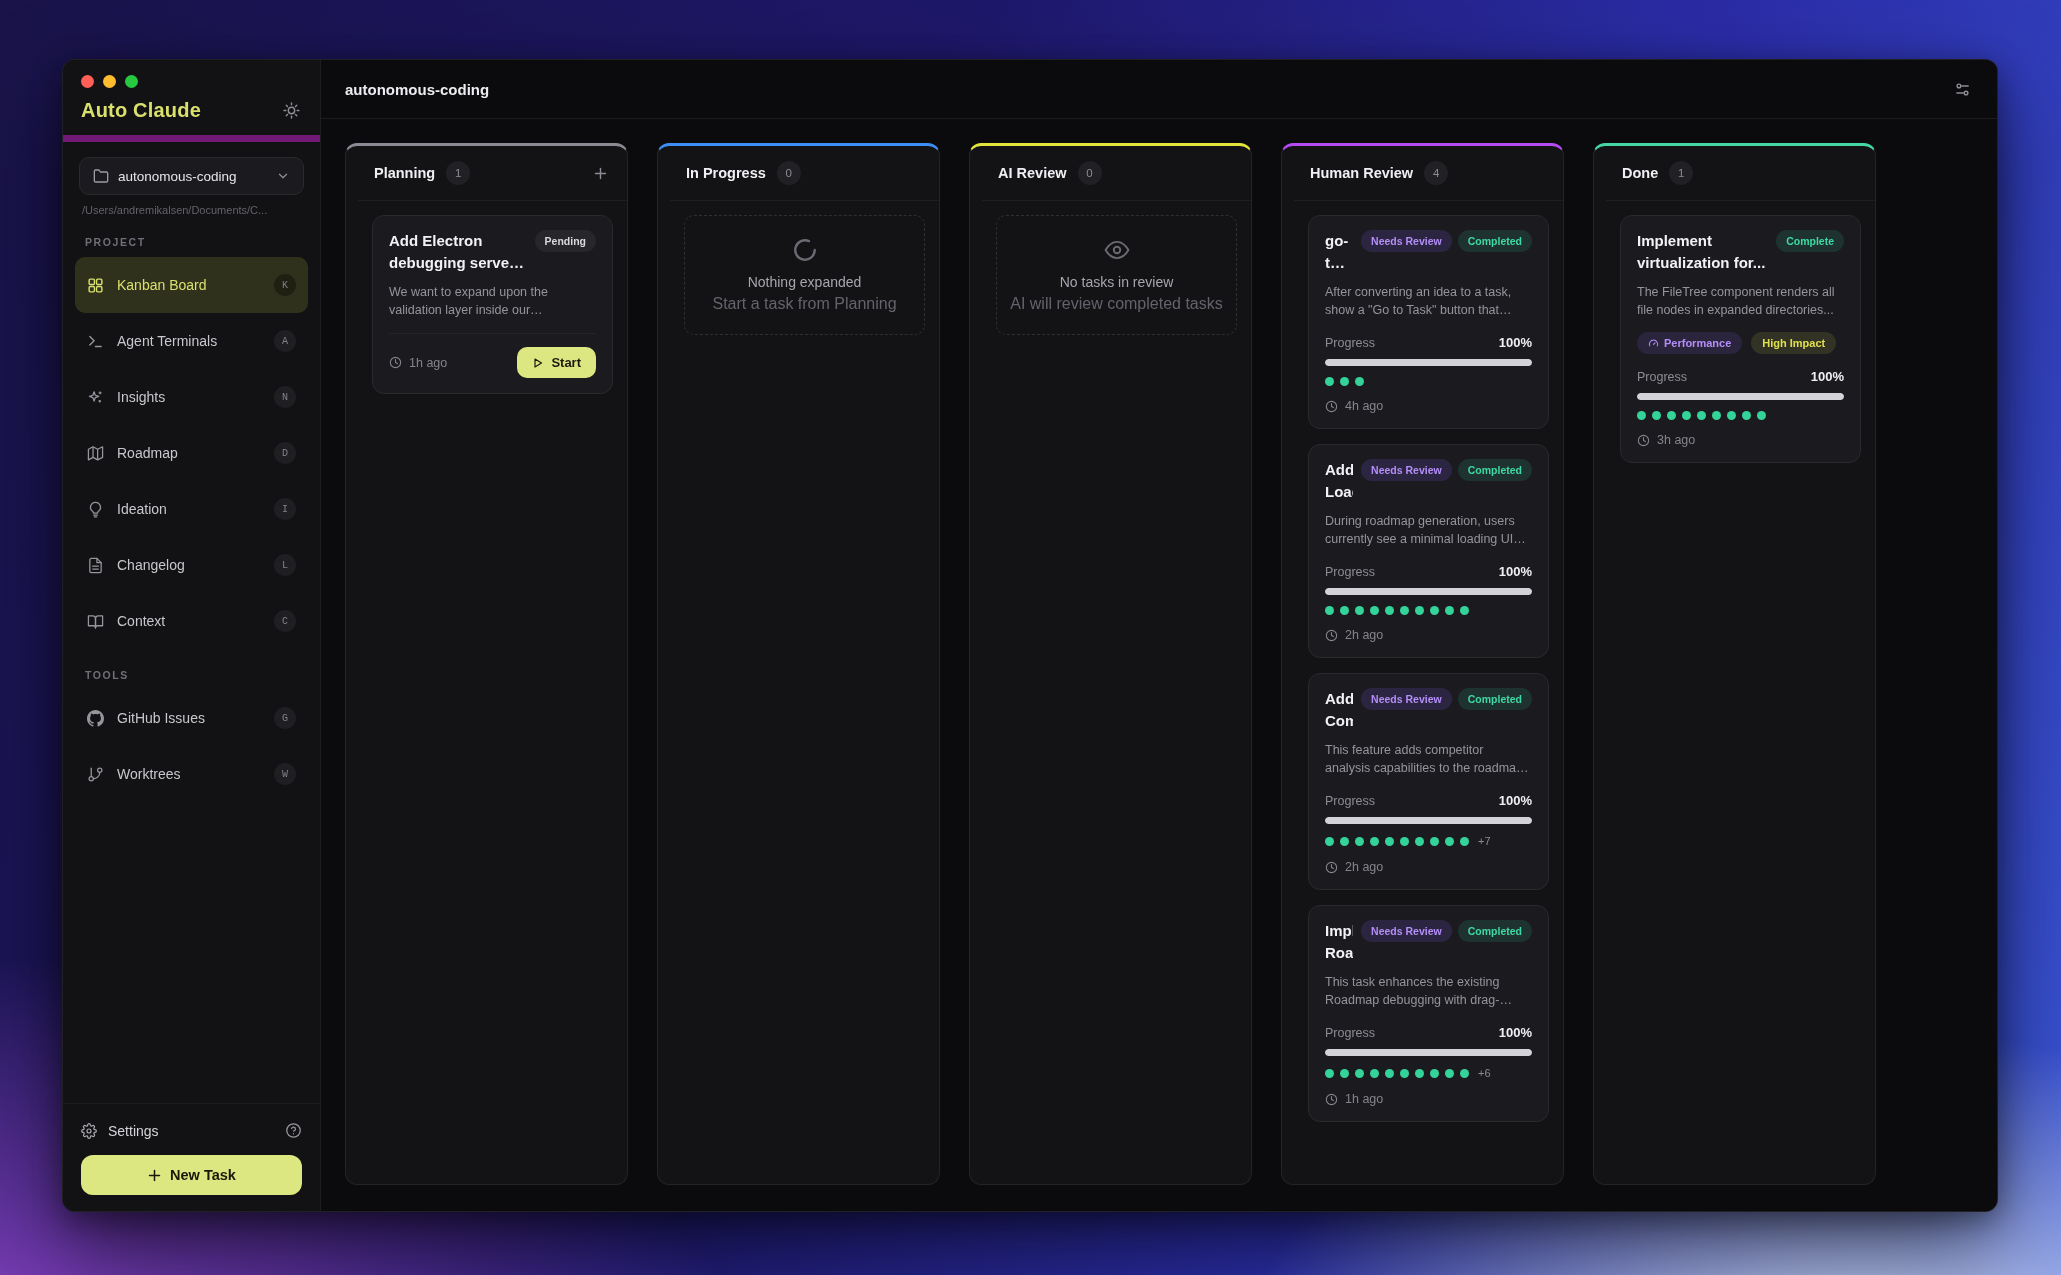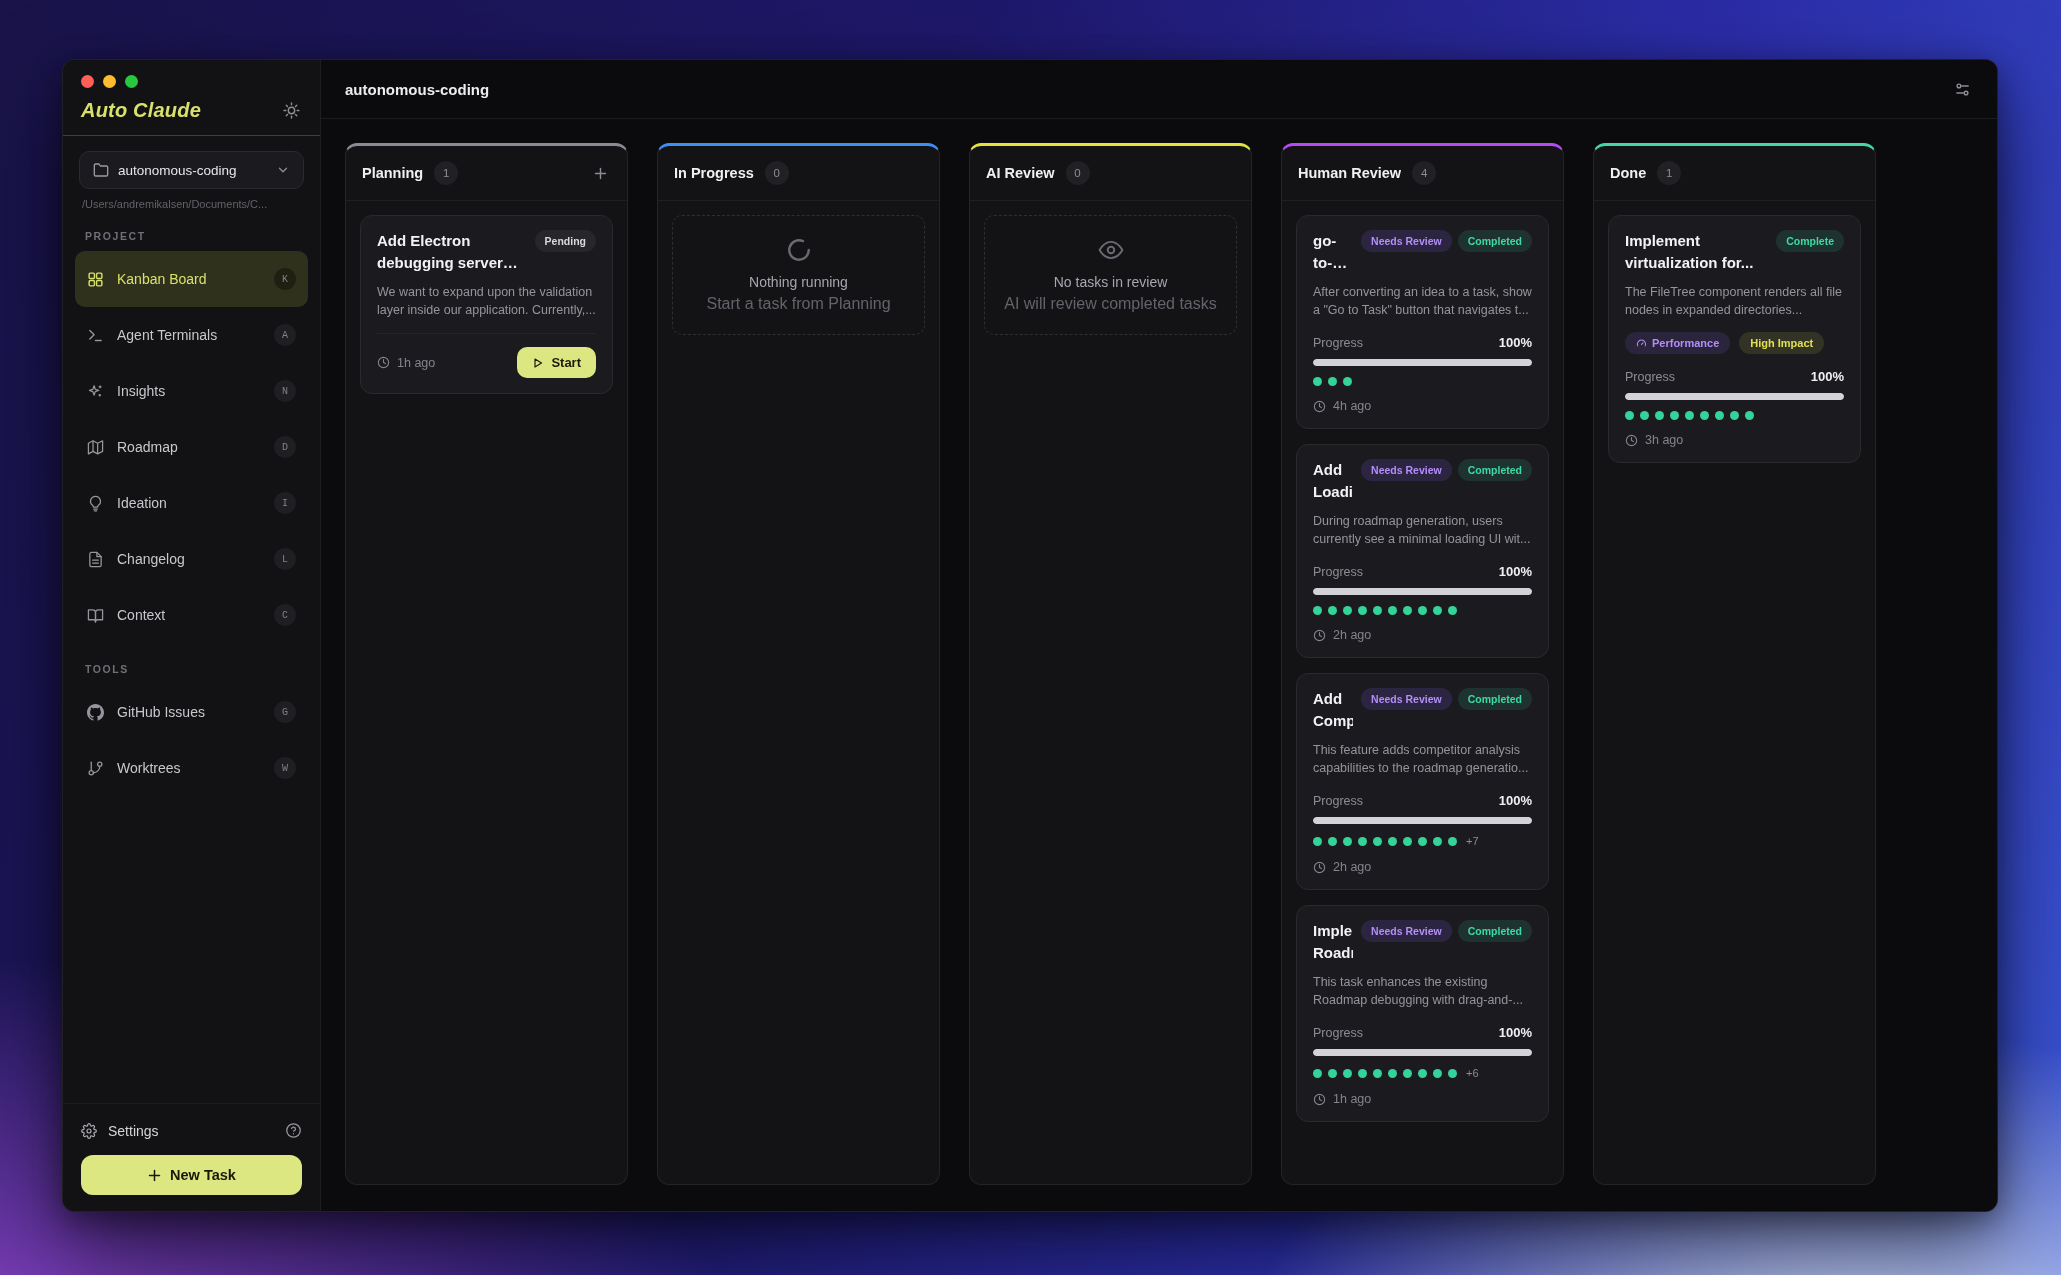--- a/index.html
+++ b/index.html
@@ -13,21 +13,21 @@
     position:relative;
   }
   .window {
     position:absolute; left:62px; top:59px; width:1936px; height:1153px;
     background:#0c0c0e; border-radius:13px; border:1px solid rgba(255,255,255,.09);
     box-shadow:0 40px 90px rgba(0,0,0,.55), 0 8px 30px rgba(0,0,0,.4);
     display:flex; overflow:hidden;
   }
   
   .sidebar { width:258px; flex-shrink:0; background:#121214; border-right:1px solid #1e1e21; display:flex; flex-direction:column; }
-  .sb-header { padding:15px 18px 13px; border-bottom:1px solid #701a75;font-style:italic; }
+  .sb-header { padding:15px 18px 13px; border-bottom:7px solid #701a75; }
   .traffic { display:flex; gap:9px; margin-bottom:11px; }
   .light { width:13px; height:13px; border-radius:50%; }
   .app-title-row { display:flex; align-items:center; justify-content:space-between; }
   .app-title { font-size:20px; font-weight:700; color:#d9e06b; letter-spacing:.2px; }
   .icon-btn { background:none; border:none; color:#8d8d95; display:flex; align-items:center; cursor:pointer; padding:2px; }
   .sb-project { padding:15px 16px 0; }
   .project-select { display:flex; align-items:center; gap:9px; background:#1b1b1f; border:1px solid #2a2a2f; border-radius:10px; padding:10px 13px; color:#e6e6ea; font-size:13.5px; cursor:pointer; }
   .project-select .chev { margin-left:auto; color:#8d8d95; display:flex; }
   .project-path { margin:9px 3px 0; font-size:11px; color:#62626a; white-space:nowrap; overflow:hidden; }
   .sb-section { padding:20px 12px 0; }
@@ -48,21 +48,21 @@
   .main { flex:1; display:flex; flex-direction:column; background:#0b0b0d; min-width:0; }
   .topbar { height:59px; flex-shrink:0; border-bottom:1px solid #1c1c1f; display:flex; align-items:center; padding:0 24px; }
   .topbar-title { font-size:15px; font-weight:700; color:#ededf1; }
   .topbar .sliders { margin-left:auto; }
   .filterbar { height:47px; flex-shrink:0; display:flex; align-items:center; justify-content:flex-end; gap:9px; padding:0 24px; border-bottom:1px solid #151518; }
   .checkbox { width:17px; height:17px; border-radius:5px; border:1.5px solid #3a3a42; background:transparent; cursor:pointer; }
   .filter-label { font-size:13px; color:#b5b5bc; }
   .archive-ic { color:#9a9aa2; display:flex; }
   
   .board { flex:1; display:flex; gap:29px; padding:24px 24px 26px; min-height:0; }
-  .column { width:283px; flex-shrink:0; background:#131316; border:1px solid #232328; border-radius:12px; border-top:3px solid #555; display:flex; flex-direction:column; overflow:hidden; }
+  .column { width:283px; flex-shrink:0; background:#131316; border:1px solid #232328; border-radius:12px; border-top:3px solid #555; display:flex; flex-direction:column; overflow:hidden;padding-left:12px; }
   .col-header { display:flex; align-items:center; gap:11px; height:55px; flex-shrink:0; padding:0 16px; border-bottom:1px solid #1f1f23; }
   .col-name { font-size:14.5px; font-weight:700; color:#f0f0f4; }
   .col-count { min-width:24px; height:24px; padding:0 7px; border-radius:99px; background:#202025; color:#8d8d95; font-size:11.5px; display:flex; align-items:center; justify-content:center; }
   .col-add { margin-left:auto; }
   .col-body { padding:14px; display:flex; flex-direction:column; gap:15px; flex:1; overflow:hidden; }
   .card { background:#1b1b1f; border:1px solid #29292e; border-radius:12px; padding:14px 16px 15px; cursor:pointer; }
   .card-head { display:flex; gap:8px; align-items:flex-start; }
   .card-title { flex:1; min-width:0; font-size:15px; font-weight:700; color:#f2f2f5; line-height:1.45; overflow:hidden; display:-webkit-box; -webkit-line-clamp:2; -webkit-box-orient:vertical; }
   .badges { display:flex; gap:6px; flex-shrink:0; }
   .badge { font-size:10.5px; font-weight:700; padding:5px 10px; border-radius:999px; white-space:nowrap; }
@@ -338,21 +338,21 @@
       <div class="column" style="border-top-color: rgb(62, 142, 247);">
         <div class="col-header">
           <span class="col-name">In Progress</span>
           <span class="col-count">0</span>
         </div>
         <div class="col-body">
           <div class="empty">
             <svg width="26" height="26" viewBox="0 0 24 24" fill="none" stroke="currentColor" stroke-width="2.2" stroke-linecap="round">
                 <path d="M21 12a9 9 0 1 1-5.3-8.2"></path>
               </svg>
-            <span class="empty-title">Nothing running</span>
+            <span class="empty-title">Nothing expanded</span>
             <span class="empty-sub">Start a task from Planning</span>
           </div>
         </div>
       </div>
 
       <div class="column" style="border-top-color: rgb(226, 227, 59);">
         <div class="col-header">
           <span class="col-name">AI Review</span>
           <span class="col-count">0</span>
         </div>

